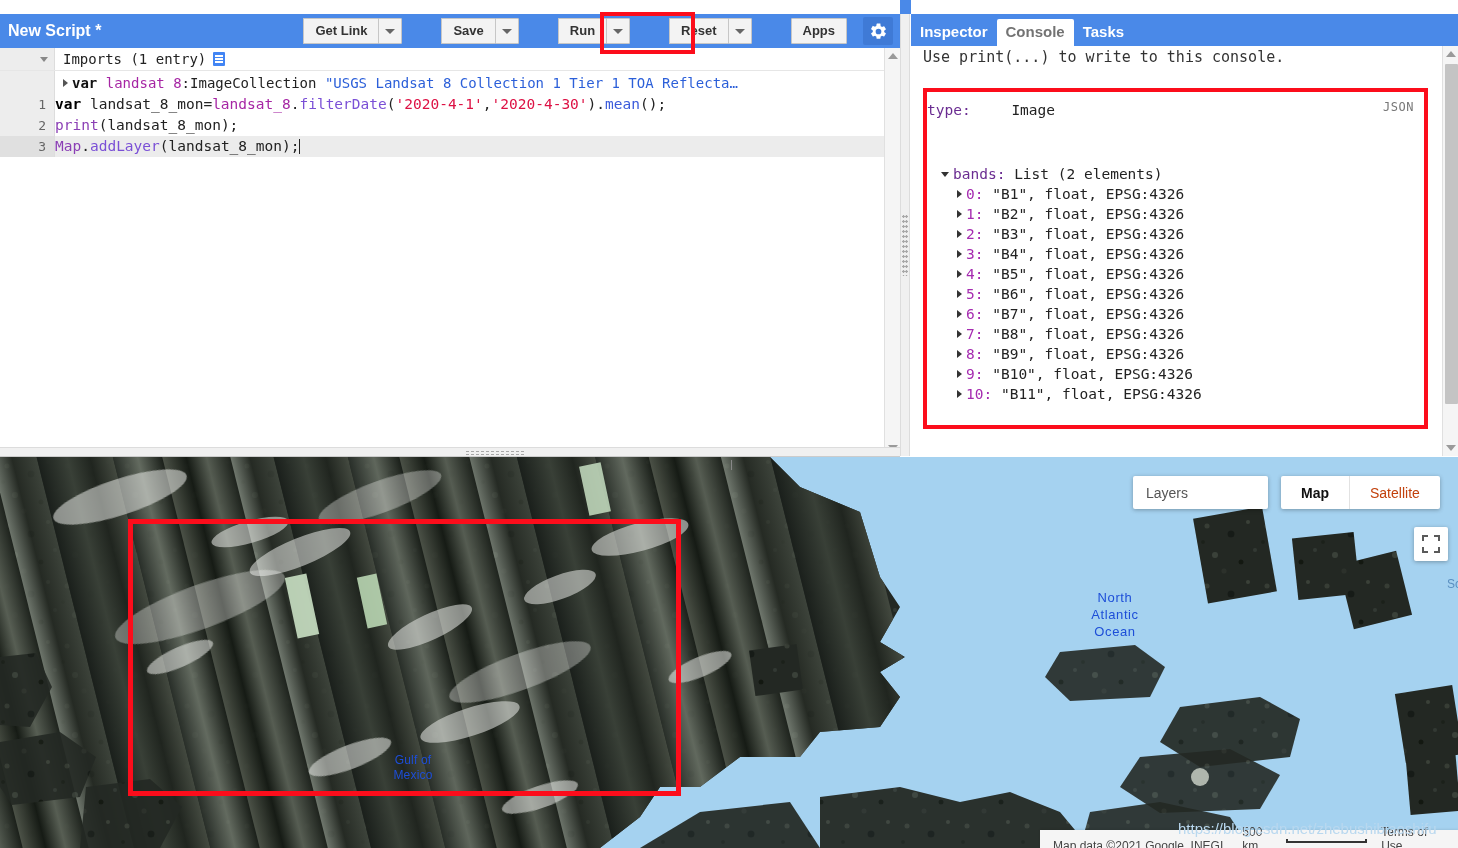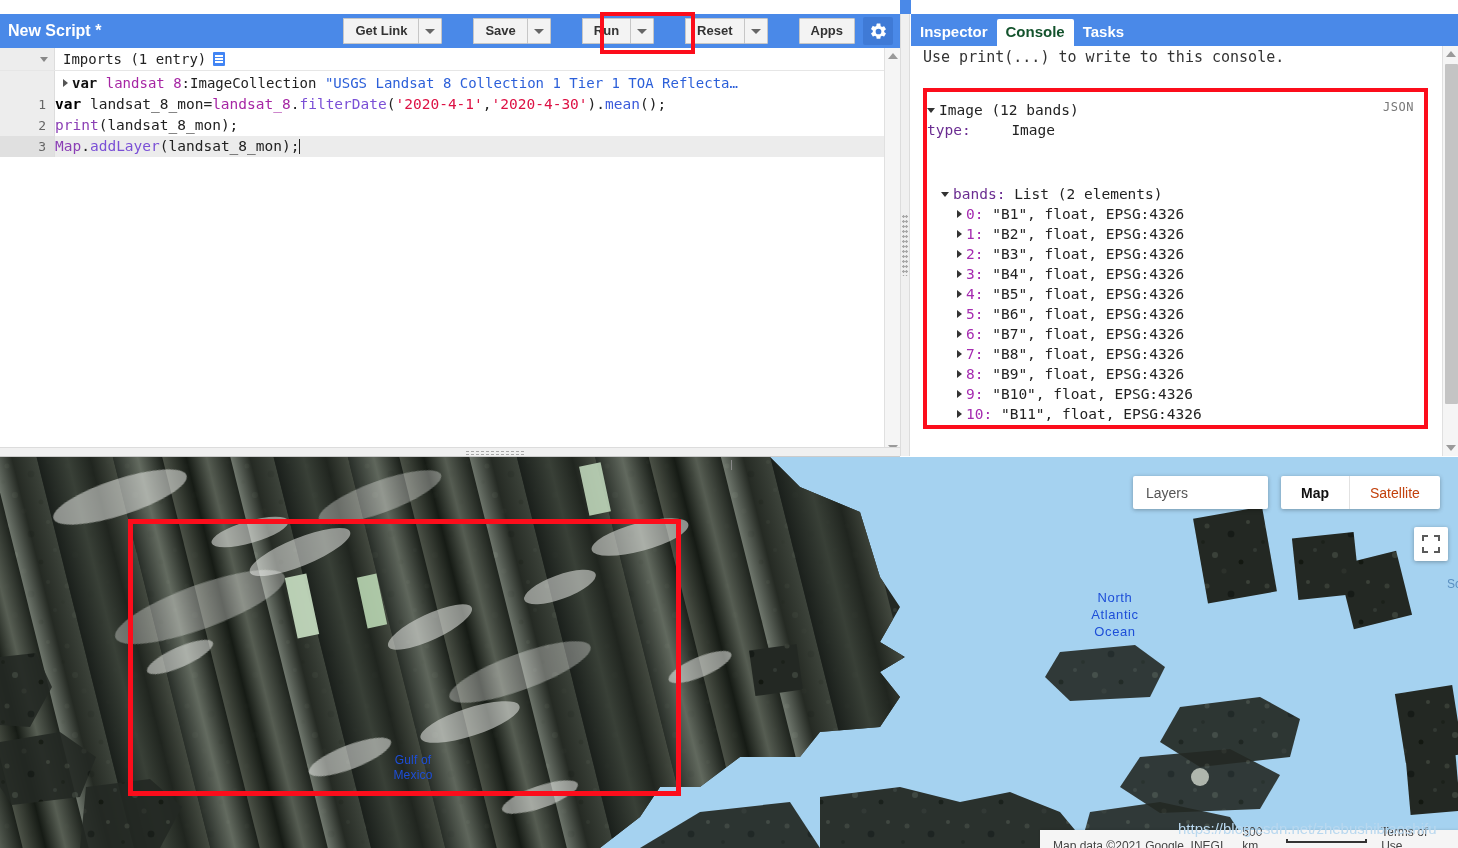--- a/index.html
+++ b/index.html
@@ -19,21 +19,21 @@
 
   .ee-toolbar{
     position:absolute;left:0;top:14px;width:900px;height:34px;
     background:#4a89e8;display:flex;align-items:center;
   }
   .script-title{
     color:#ffffff;font-weight:bold;font-size:16px;margin-left:8px;
     letter-spacing:0px;white-space:nowrap;
   }
   .tb-spacer{flex:1;}
-  .btn-group{display:flex;margin-right:8px;padding-left:23px;}
+  .btn-group{display:flex;margin-right:16px;padding-left:23px;}
   .ee-btn{
     background:#f3f3f3;border:1px solid #c6c6c6;color:#333;
     font-size:13px;font-weight:bold;font-family:"Liberation Sans",sans-serif;
     height:26px;line-height:24px;padding:0 11px;box-sizing:border-box;
     cursor:pointer;white-space:nowrap;border-radius:1px;
   }
   .ee-btn.split-main{border-right:none;border-radius:1px 0 0 1px;}
   .ee-arrow{
     background:#f3f3f3;border:1px solid #c6c6c6;
     width:24px;height:26px;box-sizing:border-box;cursor:pointer;
@@ -159,21 +159,21 @@
   
   .console-panel{position:absolute;left:911px;top:0;width:547px;height:456px;background:#fff;}
   .console-tabbar{
     position:absolute;left:0;top:14px;width:547px;height:32px;background:#4a89e8;
     display:flex;align-items:flex-end;
   }
   .ctab{
     font-size:15px;font-weight:bold;padding:4px 9px 5px 9px;color:#fff;cursor:pointer;
     font-family:"Liberation Sans",sans-serif;line-height:18px;
   }
-  .ctab.active{background:#fff;color:#14532d;border-radius:2px 2px 0 0;margin-top:11px;}
+  .ctab.active{background:#fff;color:#737373;border-radius:2px 2px 0 0;margin-top:11px;}
   .console-hint{
     position:absolute;left:12px;top:48px;
     font-family:"DejaVu Sans Mono","Liberation Mono",monospace;font-size:15px;color:#333;
   }
   .console-body{
     position:absolute;left:0;top:74px;width:531px;height:382px;background:#fff;overflow:hidden;
   }
   .console-highlight{
     position:absolute;left:12px;top:14px;width:505px;height:341px;
     border:4px solid #fc0d1b;box-sizing:border-box;pointer-events:none;z-index:30;
@@ -375,24 +375,20 @@
         <div class="ctab active">Console</div>
         <div class="ctab">Tasks</div>
       </div>
 
       <div class="console-hint">Use print(...) to write to this console.</div>
 
       <div class="console-body">
         <div class="console-highlight"></div>
         <div class="json-label">JSON</div>
         <div class="json-tree">
-          <div class="jrow">
-            <span class="jtri-d"></span>
-            <span class="j-root">Image (12 bands)</span>
-          </div>
           <div class="jrow" style="gap:16px;">
             <span class="j-key">type:</span>&nbsp;<span class="j-val">Image</span>
           </div>
           <div class="jrow" style="padding-left:14px;margin-top:44px;">
             <span class="jtri-d"></span>
             <span class="j-key">bands:</span>&nbsp;<span class="j-val">List (2 elements)</span>
           </div>
           <div id="bands-list">
               <div class="jrow" style="padding-left: 30px;"><span class="jtri-r"></span><span class="j-idx">0:</span>&nbsp;<span class="j-val">"B1",</span>&nbsp;<span class="j-val">float, EPSG:4326</span></div>
               <div class="jrow" style="padding-left: 30px;"><span class="jtri-r"></span><span class="j-idx">1:</span>&nbsp;<span class="j-val">"B2",</span>&nbsp;<span class="j-val">float, EPSG:4326</span></div>

